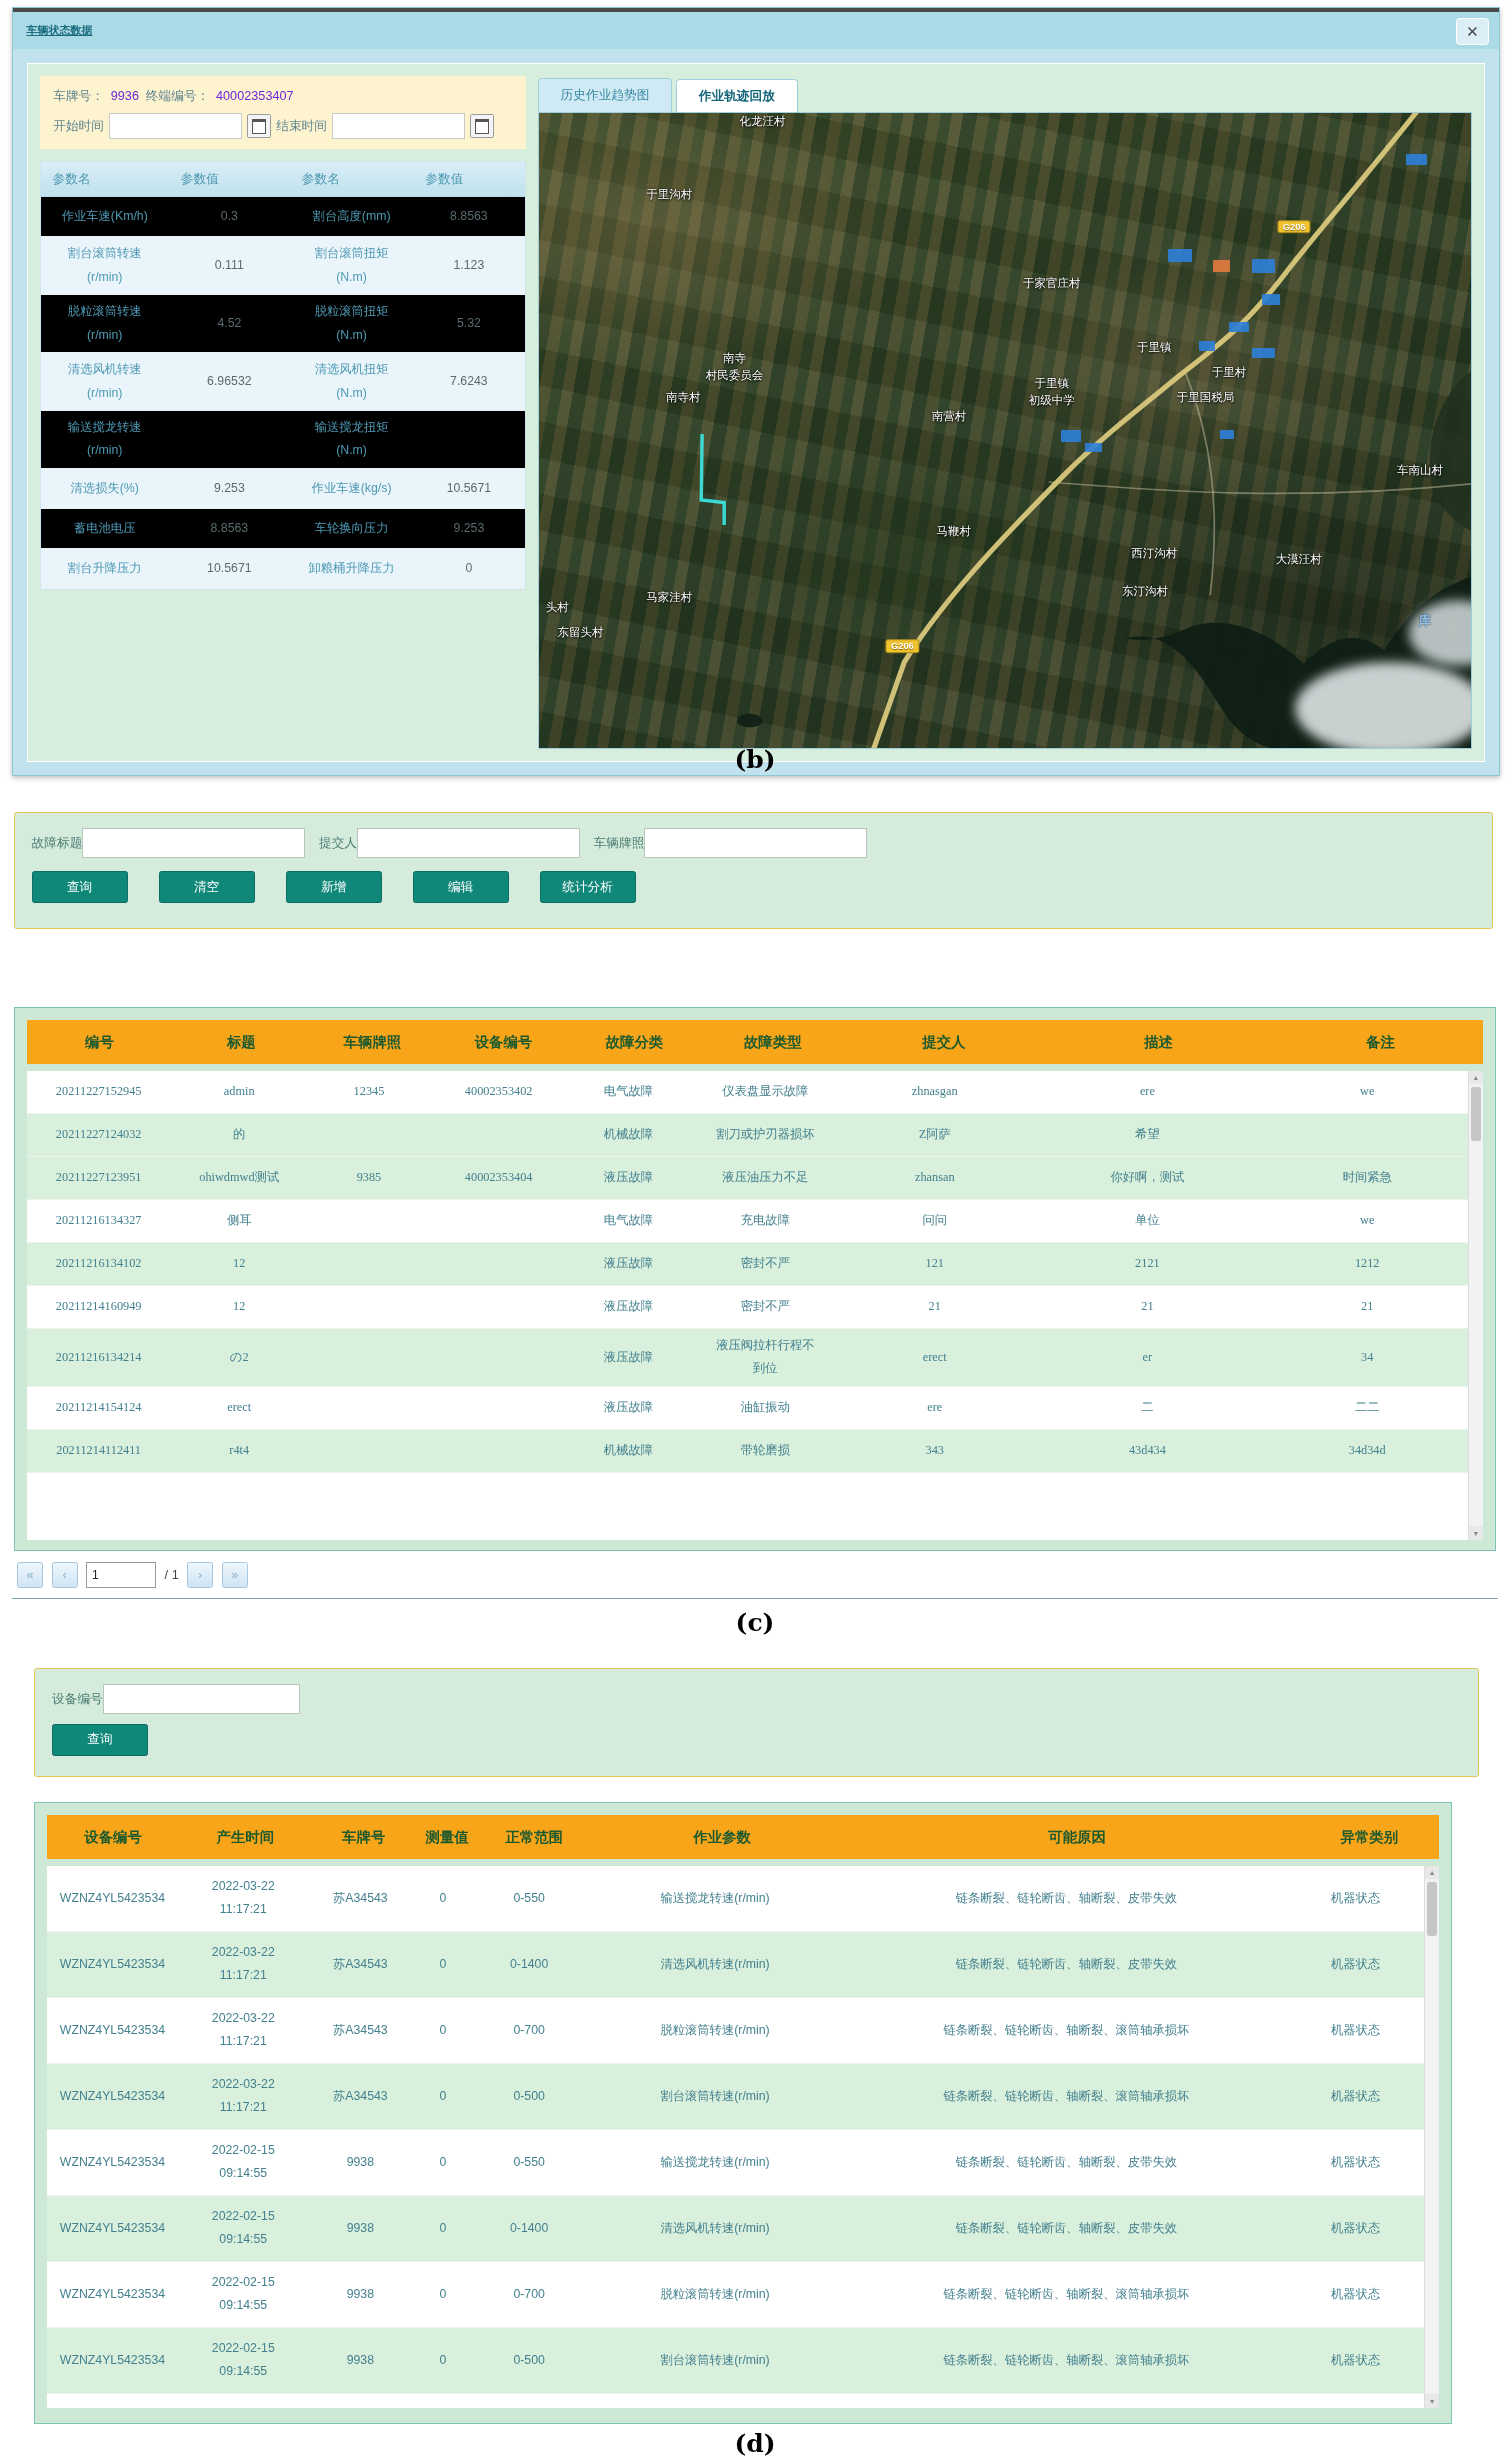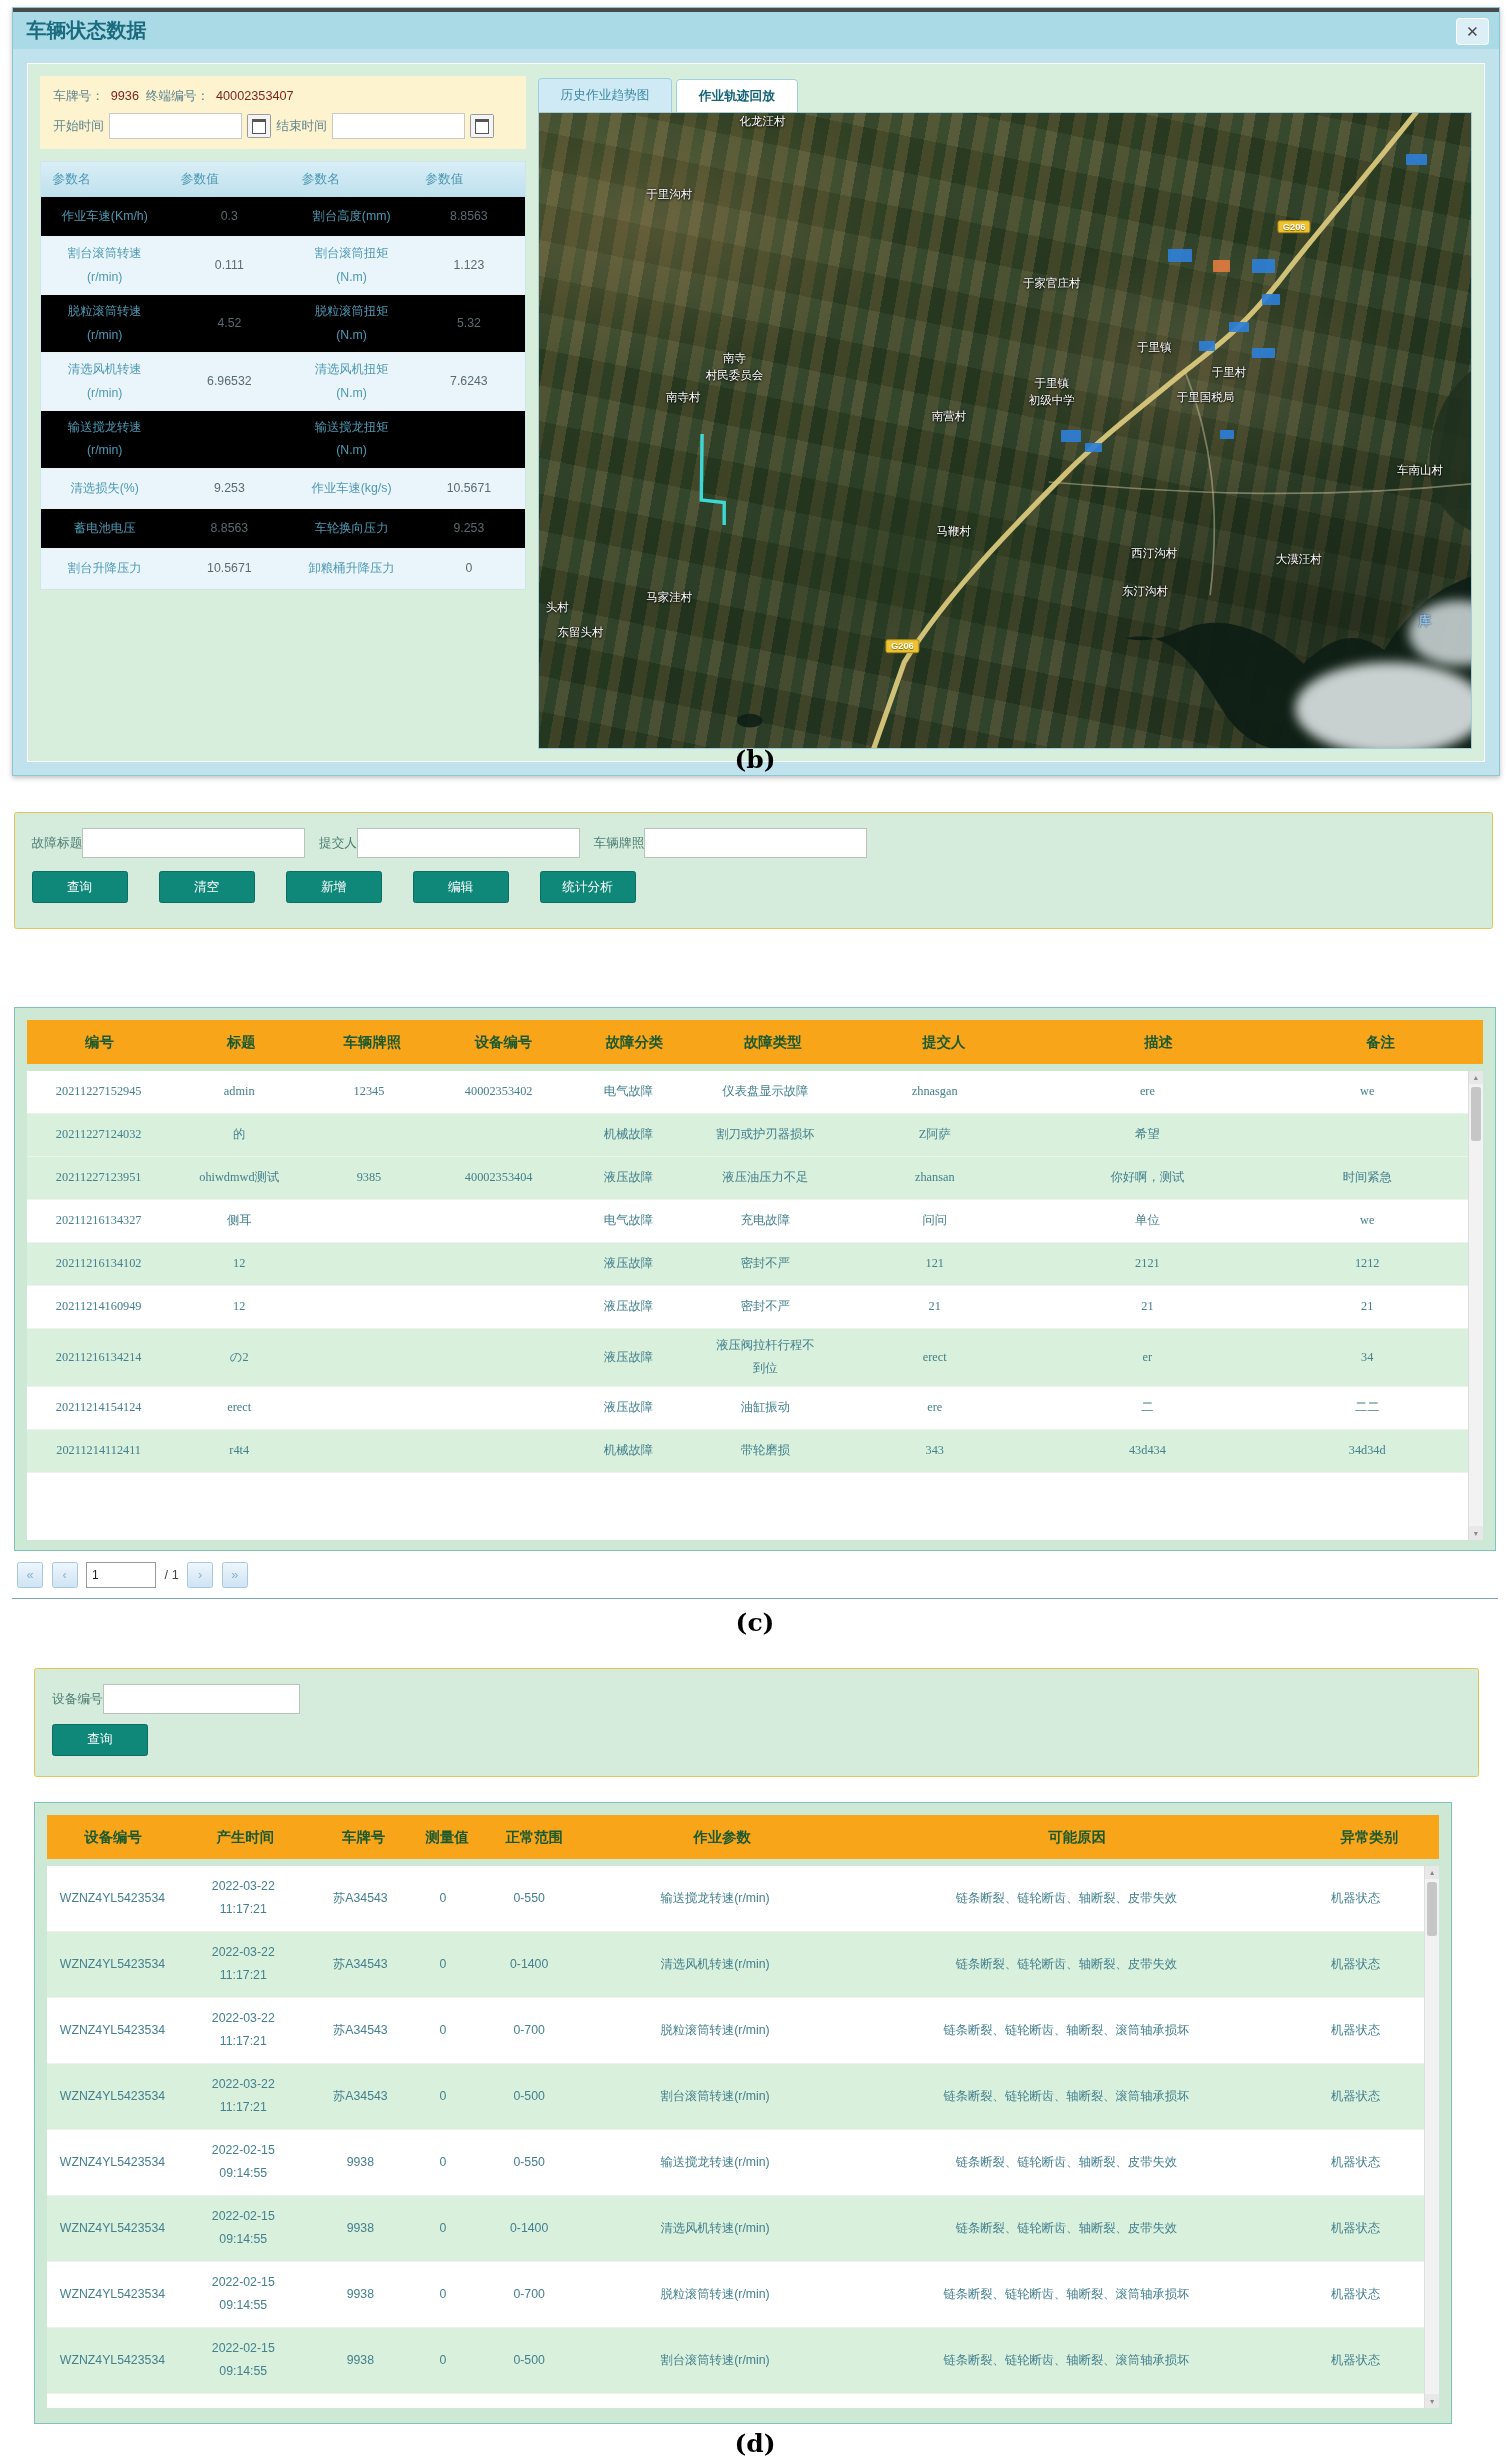--- a/index.html
+++ b/index.html
@@ -3,29 +3,29 @@
 <meta charset="utf-8">
 <style>
   html,body{margin:0;padding:0;background:#fff;}
   body{font-family:"Liberation Sans","DejaVu Sans",sans-serif;color:#333;}
   .page{position:relative;width:1510px;height:2462px;background:#fff;overflow:hidden;}
 
   
   .dialog{position:absolute;left:12px;top:6.8px;width:1486px;background:#bfe2ec;border:0.8px solid #8fc6d6;box-shadow:0 1.7px 5.1px rgba(0,0,0,.25);}
   .dialog-topbar{height:4.2px;background:#4a4a4a;}
   .dialog-header{position:relative;height:37px;background:#a9dae6;display:flex;align-items:center;padding:0 13.6px;}
-  .dialog-title{font-size:20px;font-weight:bold;color:#1b6b7e;}
+  .dialog-title{font-size:11px;font-weight:bold;color:#1b6b7e;text-decoration:underline;}
   .dialog-close{position:absolute;right:10.2px;top:6px;width:31px;height:25.5px;background:#ddeff6;border:0.8px solid #ffffff;border-radius:3.4px;display:flex;align-items:center;justify-content:center;font-size:15.3px;font-weight:bold;color:#4a4a4a;cursor:pointer;}
   .dialog-body{padding:13.6px;}
   .dialog-inner{background:#d8eedd;border:0.8px solid #ffffff;padding:12px;display:flex;gap:12px;height:673px;}
 
   .left-col{width:486px;flex:none;}
   .info-box{background:#fdf3cf;padding:12px 13.6px 10.2px;margin-bottom:12px;overflow:hidden;}
   .info-line{display:flex;align-items:center;gap:6.8px;font-size:12.7px;color:#5f858f;margin-bottom:8.5px;}
-  .info-line .val{color:#7f1d1d;}
+  .info-line .val{color:#6d28d9;}
   .time-line{display:flex;align-items:center;gap:5.1px;font-size:12.7px;color:#5f858f;white-space:nowrap;}
   .time-input{width:127px;height:22px;border:0.8px solid #c9c9c9;background:#fff;}
   .cal-btn{width:22px;height:22px;border:0.8px solid #9a9a9a;background:#f4f4f4;border-radius:1.7px;display:flex;align-items:center;justify-content:center;flex:none;}
   .cal-glyph{width:12px;height:11px;border:0.8px solid #555;border-top:3.4px solid #555;background:
      linear-gradient(#fff,#fff) ,
      repeating-linear-gradient(90deg,#777 0 1.7px,transparent 1.7px 4.2px);
      background-size:100% 100%,100% 1.7px;background-position:0 0,0 2.5px;background-repeat:no-repeat,repeat-y;}
   .cal-clip{margin-right:-15.3px;}
 
   .param-table{background:#000000;border:0.8px solid #cfe4ee;}

